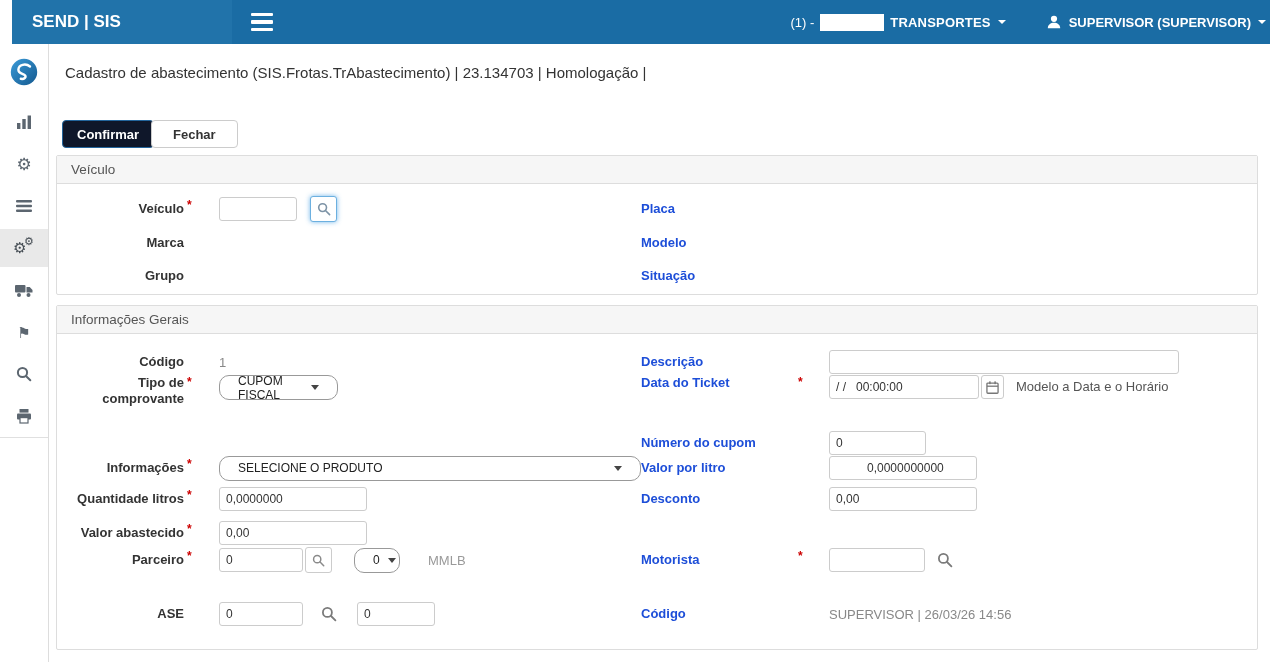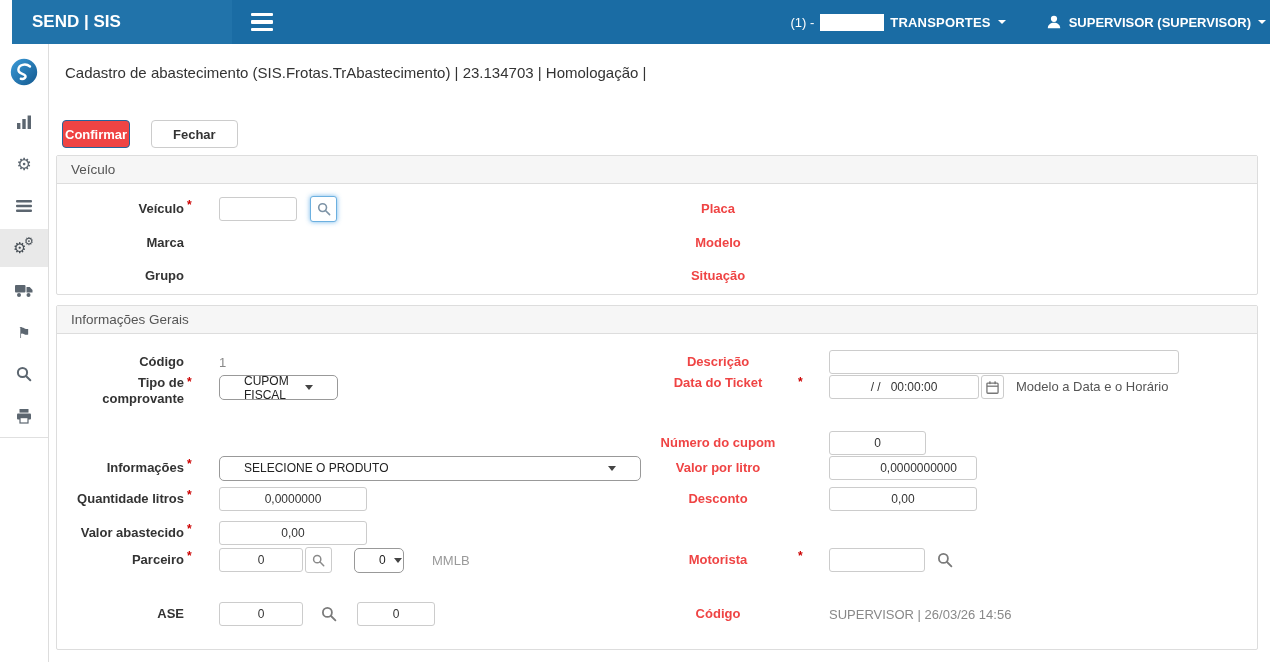--- a/index.html
+++ b/index.html
@@ -26,44 +26,44 @@
   .side-divider{position:absolute;left:0;top:393px;width:48px;border-top:1px solid #e0e0e0}
   .glyph{font-size:17px;line-height:1}
   .dgear{position:relative;width:22px;height:20px}
   .dgear .g1{position:absolute;left:0;top:2px;font-size:15px;line-height:1}
   .dgear .g2{position:absolute;left:11px;top:-2px;font-size:11px;line-height:1}
 
   
   .titlebar{position:absolute;left:65px;top:61px;font-size:15px;color:#333;display:flex;align-items:center}
   .redact-title{display:inline-block;width:140px;height:22px;background:#fff;margin-left:8px}
   .btn{position:absolute;top:120px;height:28px;border-radius:4px;font-size:13px;font-weight:bold;font-family:inherit;cursor:pointer}
-  .btn-primary{left:62px;background:#ef4444;border:1px solid #23659c;color:#fff;padding:0 2px}
+  .btn-primary{left:62px;background:#0f172a;border:1px solid #23659c;color:#fff;padding:0 14px}
   .btn-default{left:151px;background:#fff;border:1px solid #ccc;color:#333;padding:0 21px}
 
   
   .section{position:absolute;left:56px;width:1202px;border:1px solid #ddd;border-radius:2px;background:#fff}
   .sec-head{height:28px;line-height:27px;background:#f6f6f6;border-bottom:1px solid #ddd;padding-left:14px;font-size:13.5px;color:#555}
   #sec-veiculo{top:155px;height:140px}
   #sec-geral{top:305px;height:345px}
 
   .frow{position:absolute;left:0;width:100%;height:26px;display:flex}
   .half-l{width:584px;display:flex;align-items:center}
   .half-r{flex:1;display:flex;align-items:center}
   .frow.tall{height:44px}
   .frow.tall .half-l,.frow.tall .half-r{align-items:flex-start}
   .flabel{width:127px;text-align:right;font-size:13px;font-weight:bold;color:#333;flex-shrink:0;line-height:16px}
-  .rlabel{width:154px;text-align:center;font-size:13px;font-weight:bold;color:#ef4444;flex-shrink:0;line-height:16px}
+  .rlabel{width:154px;text-align:left;font-size:13px;font-weight:bold;color:#1d4ed8;flex-shrink:0;line-height:16px}
   .star{width:35px;flex-shrink:0;color:#c00;font-weight:bold;font-size:12px;padding-left:3px;position:relative;top:-4px}
   .star-r{width:34px;flex-shrink:0;color:#c00;font-weight:bold;font-size:12px;padding-left:3px;position:relative;top:-4px}
   .frow.tall .star,.frow.tall .star-r{top:0}
 
   .inp{height:24px;border:1px solid #ccc;border-radius:3px;font-family:inherit;font-size:12px;color:#333;padding:0 6px;background:#fff}
-  .inp.num{text-align:center}
+  .inp.num{text-align:left}
   .static-val{font-size:13px;color:#888}
-  .selbox{height:25px;border:1px solid #999;border-radius:5px;background:#fff;display:flex;align-items:center;justify-content:space-between;padding:0 24px;font-size:12px;color:#222;cursor:pointer}
+  .selbox{height:25px;border:1px solid #999;border-radius:10px;background:#fff;display:flex;align-items:center;justify-content:space-between;padding:0 18px;font-size:12px;color:#222;cursor:pointer}
   .sel-caret{width:0;height:0;border-left:4px solid transparent;border-right:4px solid transparent;border-top:5px solid #444;margin-left:8px;flex-shrink:0}
   .sbtn{width:27px;height:26px;border:1px solid #ccc;border-radius:3px;background:#fff;display:flex;align-items:center;justify-content:center;cursor:pointer}
   .sbtn.focused{border-color:#6cb0e0;box-shadow:0 0 5px rgba(90,170,230,.85)}
   .calbtn{width:23px;height:24px;border:1px solid #ccc;border-radius:3px;background:#fff;display:flex;align-items:center;justify-content:center;margin-left:2px;cursor:pointer}
   .hint{font-size:13px;color:#555;margin-left:12px;line-height:24px}
   .mag-plain{display:inline-flex;cursor:pointer}
   .gray-note{font-size:13px;color:#9a9a9a}
 </style>
 </head>
 <body>

